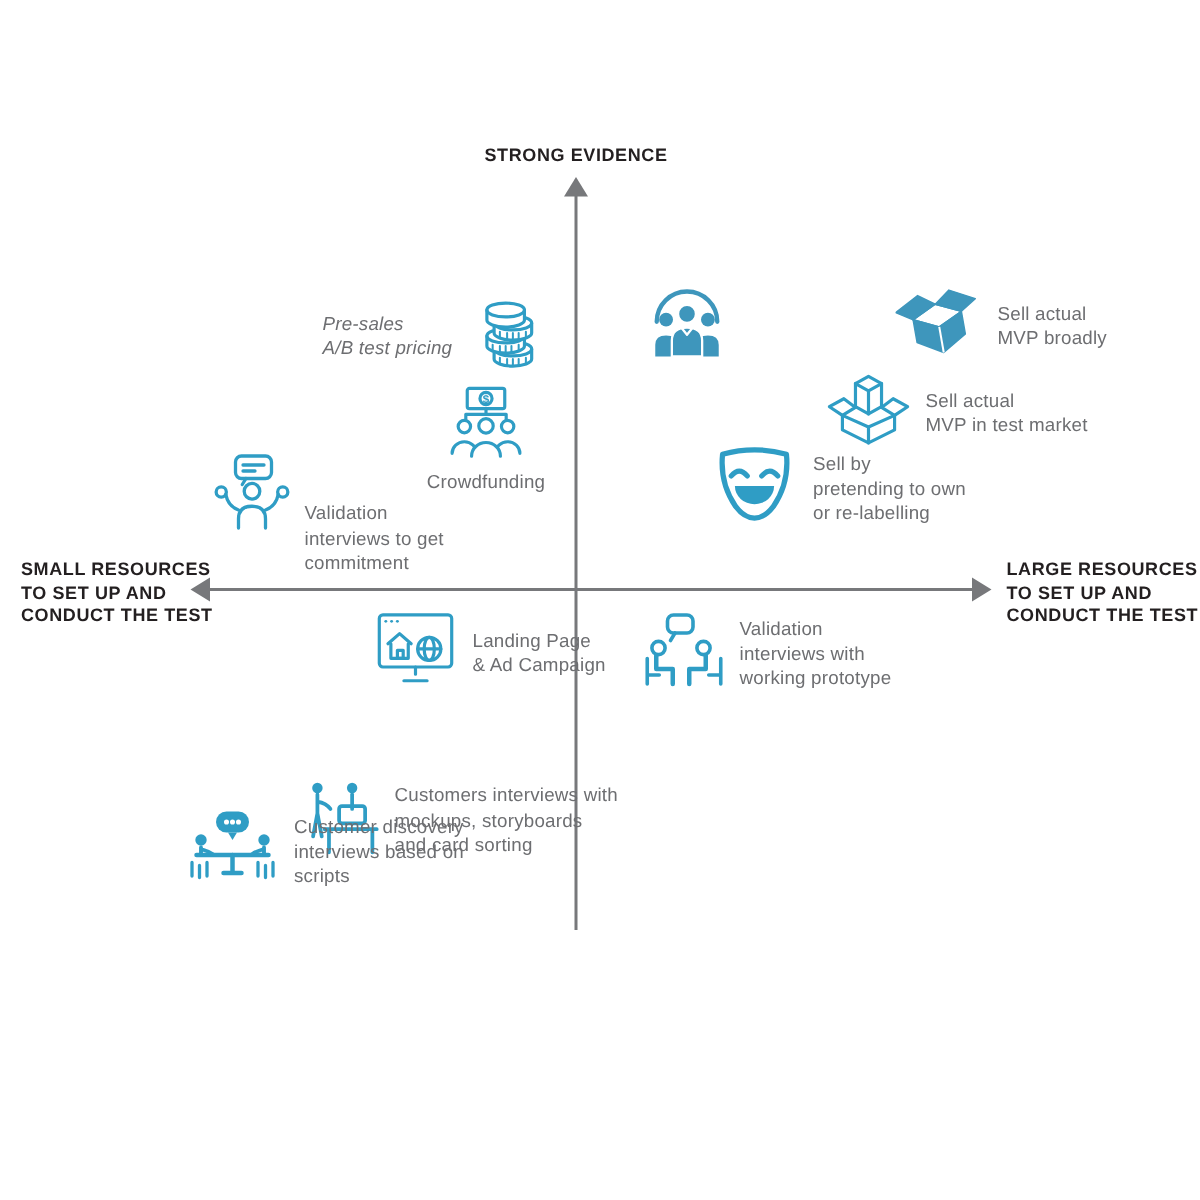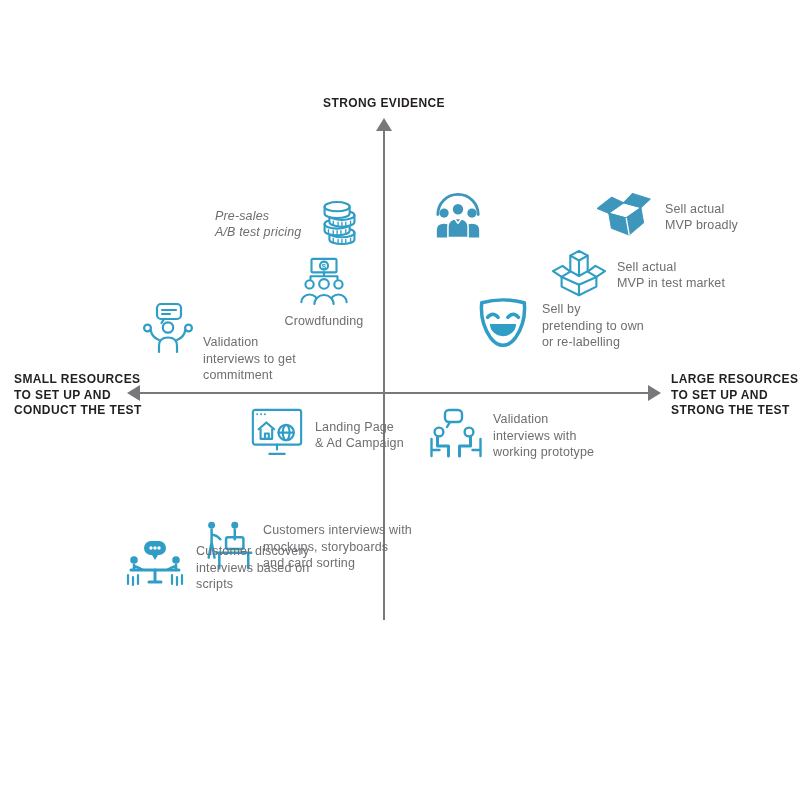--- a/index.html
+++ b/index.html
@@ -43,21 +43,21 @@
   <div class="arrow arrow-left"></div>
   <div class="arrow arrow-right"></div>
 
   <div class="axis-label top">STRONG EVIDENCE</div>
   <div class="axis-label bottom">WEAK EVIDENCE</div>
   <div class="axis-label left">SMALL RESOURCES
 TO SET UP AND
 CONDUCT THE TEST</div>
   <div class="axis-label right">LARGE RESOURCES
 TO SET UP AND
-STRONG THE TEST</div>
+CONDUCT THE TEST</div>
 
   <div class="item gap10" style="left:215px;top:198px;">
     <div class="label" style="width:90px;font-style:italic;">Pre-sales
 A/B test pricing</div>
     <span class="icon">
       <svg width="50" height="52" viewBox="0 0 50 54" fill="none" stroke="currentColor" stroke-width="2.2" stroke-linecap="round" stroke-linejoin="round">
         <g>
           <path d="M14,36 a13,4.8 0 0 1 26,0 v7 a13,4.8 0 0 1 -26,0 z" fill="#fff"></path>
           <path d="M14,36 a13,4.8 0 0 0 26,0"></path>
           <path d="M18,42 v4 M23,43 v4 M27,43 v4 M31,43 v4 M36,42 v4" stroke-width="1.4"></path>

